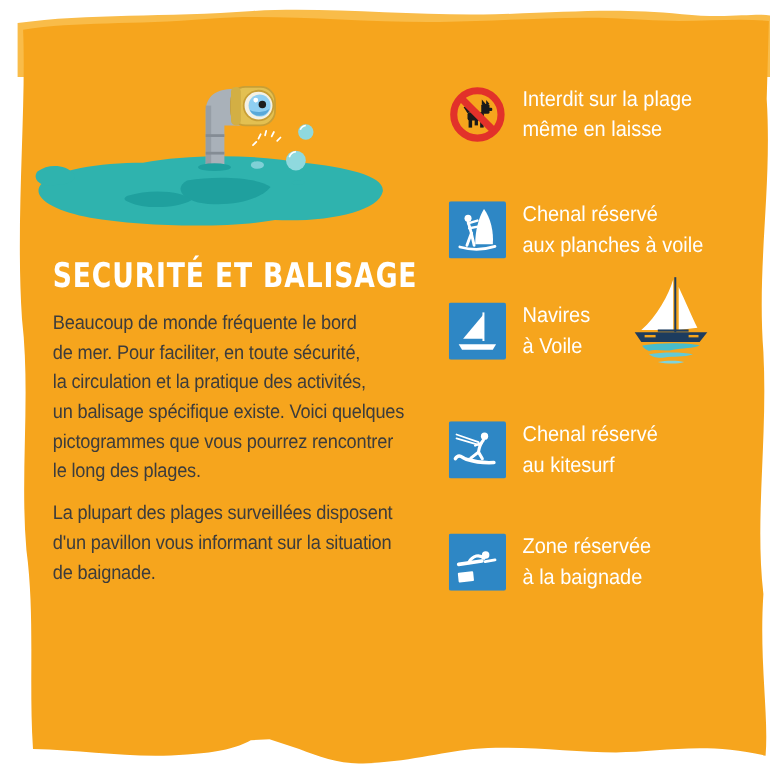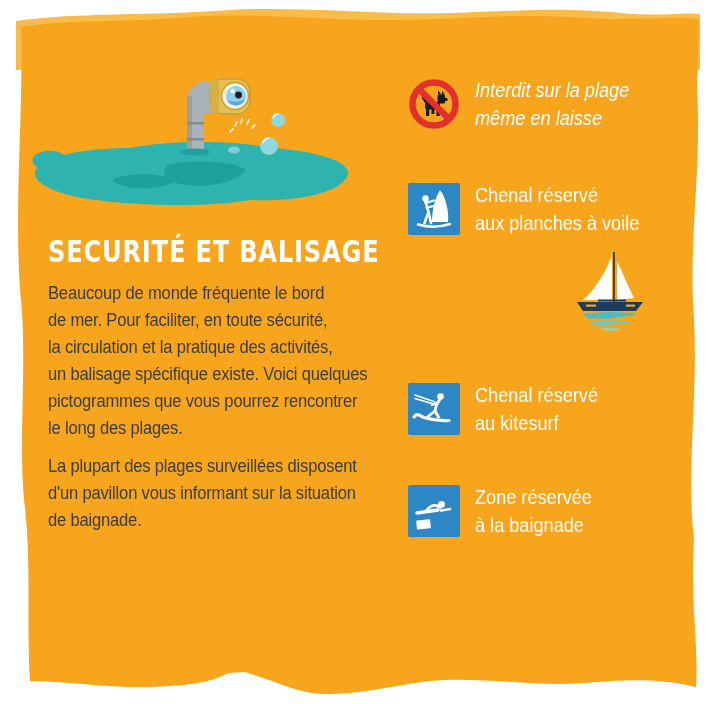--- a/index.html
+++ b/index.html
@@ -21,21 +21,21 @@
     white-space:pre-line;transform:scaleX(.92);transform-origin:left top;
   }
   .para.intro{top:280px;}
   .para.note{top:453px;}
   .picto-row{position:absolute;left:408px;display:flex;align-items:center;gap:15px;}
   .picto-row .icon{width:52px;height:52px;flex:0 0 auto;display:block;}
   .picto-label{
     color:var(--light-text);font-size:19.5px;line-height:28px;white-space:pre-line;
     transform:scaleX(.93);transform-origin:left center;white-space:pre-line;
   }
-  .row-1{top:76px;font-style:italic;} .row-2{top:181px;} .row-3{top:273px;}
+  .row-1{top:76px;} .row-2{top:181px;} .row-3{top:273px;}
   .row-4{top:381px;} .row-5{top:483px;justify-content:space-between;} .row-6{top:582px;}
   .boat{position:absolute;left:570px;top:250px;width:82px;height:86px;}
 </style>
 </head>
 <body>
 
 <div class="canvas">
 
   <svg class="bg-svg" viewBox="0 0 708 704" aria-hidden="true">
     <path style="fill:var(--background-light)" d="M16,21 C80,12 150,16 230,10 C300,6 380,15 450,13 C520,11 560,7 620,13 C660,17 685,12 700,14 L700,70 L16,70 Z"></path>
@@ -140,20 +140,30 @@
         <path d="M18.5,24.5 L26.5,23" stroke-width="2.2"></path>
         <path d="M20.5,29 L16.5,40" stroke-width="2.6"></path>
         <path d="M20.5,29 L23,40" stroke-width="2.6"></path>
         <path d="M10,41.5 Q26,46 42,41" stroke-width="2.5"></path>
       </g>
     </svg>
     <div class="picto-label">Chenal réservé
 aux planches à voile</div>
   </div>
 
+  <div class="picto-row row-3">
+    <svg class="icon" viewBox="0 0 52 52" aria-hidden="true">
+      <rect width="52" height="52" rx="2" style="fill:var(--sign-blue)"></rect>
+      <rect x="30.6" y="9" width="1.8" height="26" fill="#FFFFFF"></rect>
+      <path d="M31.5,11 L31.5,33 L13,33 Z" fill="#FFFFFF"></path>
+      <path d="M9,38 L43,38 L40,43 L12,43 Z" fill="#FFFFFF"></path>
+    </svg>
+    <div class="picto-label">Navires
+à Voile</div>
+  </div>
 
   <svg class="boat" viewBox="0 0 82 86" aria-hidden="true">
     <rect x="43" y="2" width="1.8" height="50" style="fill:var(--hull-navy)"></rect>
     <path d="M42,4 C38,18 27,38 13,50 L42,50 Z" fill="#FFFFFF"></path>
     <path d="M47,11 C53,24 59,38 64,48 L47,50 Z" fill="#FFFFFF"></path>
     <rect x="28" y="49.5" width="28" height="2" style="fill:var(--hull-navy)"></rect>
     <path d="M7,52 L73,52 L66,61 L13,61 Z" style="fill:var(--hull-navy)"></path>
     <rect x="16" y="54.5" width="10" height="2.2" style="fill:var(--background)"></rect>
     <rect x="56" y="54.5" width="9" height="2.2" style="fill:var(--background)"></rect>
     <path d="M14,64 C30,61.5 54,61.5 66,64 C60,67 50,66 42,68 C34,70 26,67 20,69 C16,67 14,65.5 14,64 Z" style="fill:var(--reflection-teal)"></path>

